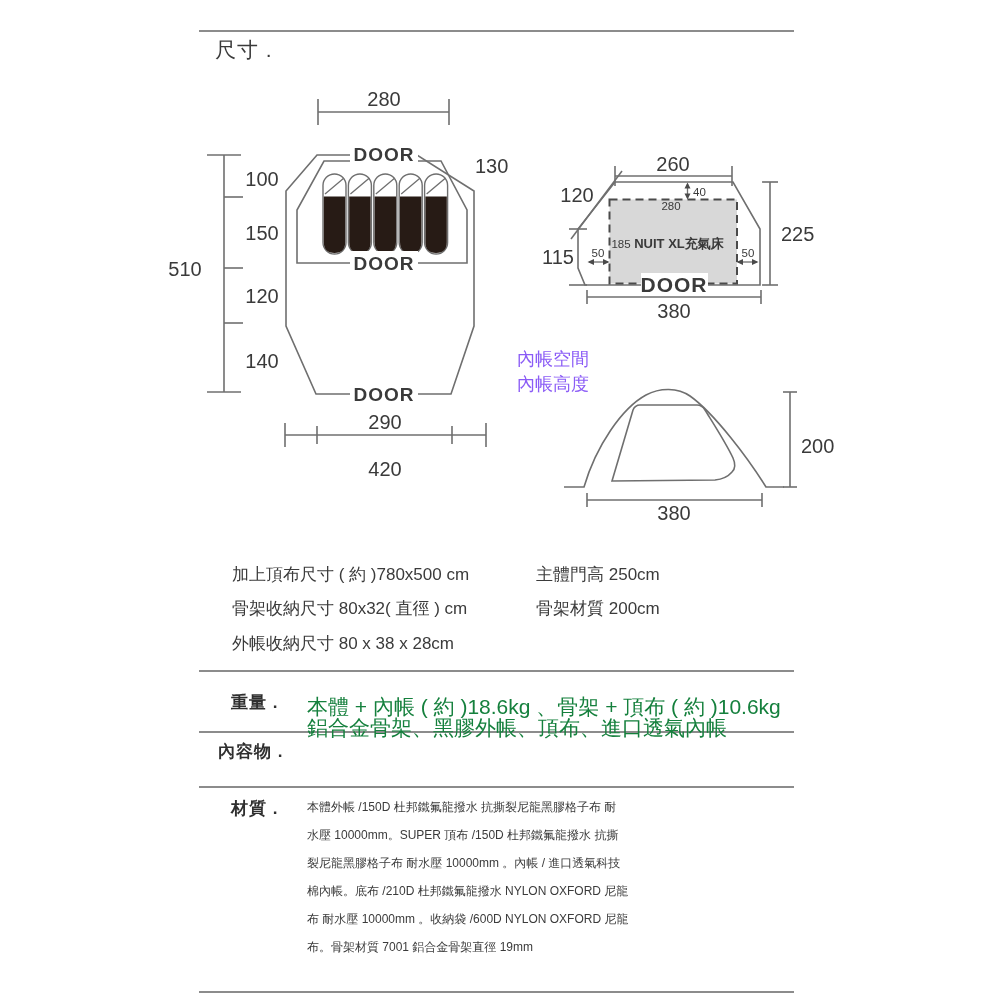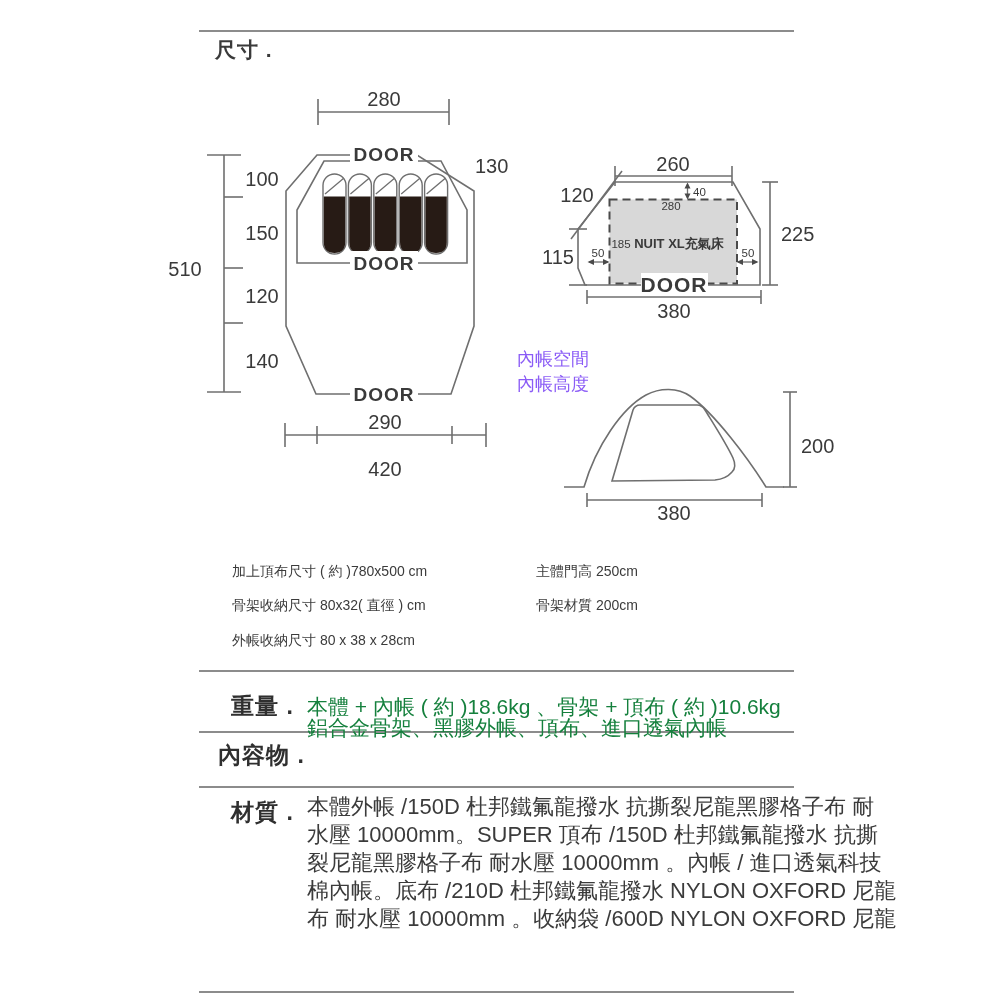--- a/index.html
+++ b/index.html
@@ -1,25 +1,25 @@
 <!DOCTYPE html>
 <html><head>
 <meta charset="utf-8">
 <style>
   html,body{margin:0;padding:0;background:#fff;}
   body{width:1000px;height:1000px;position:relative;overflow:hidden;
        font-family:"Liberation Sans","DejaVu Sans",sans-serif;color:#3a3a3a;}
   .abs{position:absolute;}
   .hr{position:absolute;left:199px;width:595px;height:2px;background:#8c8c8c;}
-  .heading{font-size:21px;font-weight:bold;letter-spacing:1px;}
+  .heading{font-size:21px;font-weight:normal;letter-spacing:1px;}
   .caption{font-size:18px;color:#8b5cf6;}
-  .spec{font-size:14px;color:#3b3b3b;white-space:nowrap;}
-  .seclabel{font-size:23px;font-weight:bold;color:#2f2f2f;white-space:nowrap;letter-spacing:1px;}
+  .spec{font-size:17px;color:#3b3b3b;white-space:nowrap;}
+  .seclabel{font-size:17px;font-weight:bold;color:#2f2f2f;white-space:nowrap;letter-spacing:1px;}
   .secvalue{font-size:21px;color:#15803d;white-space:nowrap;}
-  .para-line{font-size:22px;line-height:28px;color:#3b3b3b;white-space:nowrap;}
+  .para-line{font-size:12px;line-height:28px;color:#3b3b3b;white-space:nowrap;}
   svg{position:absolute;overflow:visible;}
   svg line, svg polygon, svg path, svg polyline{stroke:#6f6f6f;stroke-width:1.6;fill:none;}
   svg .thin{stroke-width:1.3;}
   svg text{fill:#3a3a3a;stroke:none;font-family:"Liberation Sans","DejaVu Sans",sans-serif;}
   .dim{font-size:20px;}
   .dimsm{font-size:11.5px;}
   .door{font-size:19px;font-weight:600;letter-spacing:1px;}
   .whitebg{fill:#ffffff;stroke:none;}
   .bagfill{fill:#271b15;stroke:none;}
   .bedrect{fill:#d8d8d8;stroke:#4a4a4a;stroke-width:2;stroke-dasharray:8 5;}
@@ -191,15 +191,16 @@
 
 <div class="hr" style="top:786px;"></div>
 
 <div class="abs seclabel" style="left:231px;top:797px;">材質 .</div>
 <div class="abs" style="left:307px;top:793px;">
   <div class="para-line">本體外帳 /150D 杜邦鐵氟龍撥水 抗撕裂尼龍黑膠格子布 耐</div>
   <div class="para-line">水壓 10000mm。SUPER 頂布 /150D 杜邦鐵氟龍撥水 抗撕</div>
   <div class="para-line">裂尼龍黑膠格子布 耐水壓 10000mm 。內帳 / 進口透氣科技</div>
   <div class="para-line">棉內帳。底布 /210D 杜邦鐵氟龍撥水 NYLON OXFORD 尼龍</div>
   <div class="para-line">布 耐水壓 10000mm 。收納袋 /600D NYLON OXFORD 尼龍</div>
+  <div class="para-line">布。骨架材質 7001 鋁合金骨架直徑 19mm</div>
 </div>
 
 <div class="hr" style="top:991px;"></div>
 
 </body></html>

